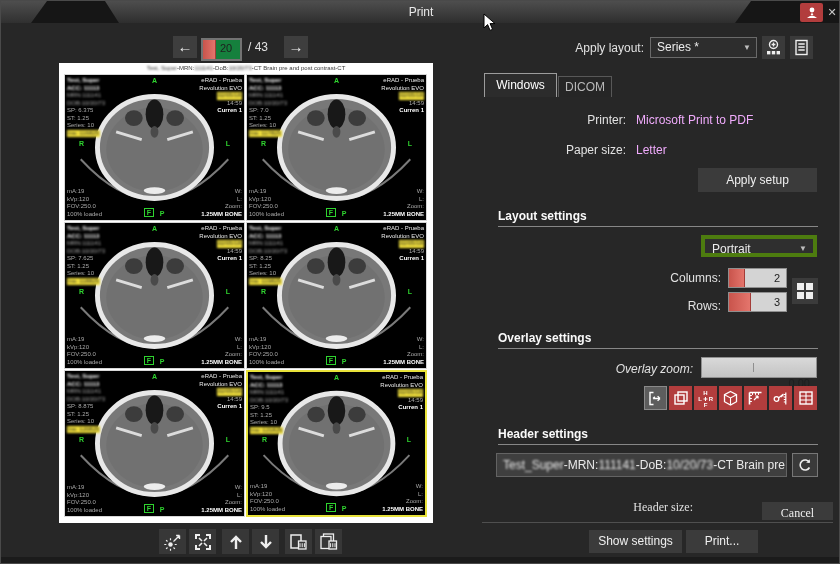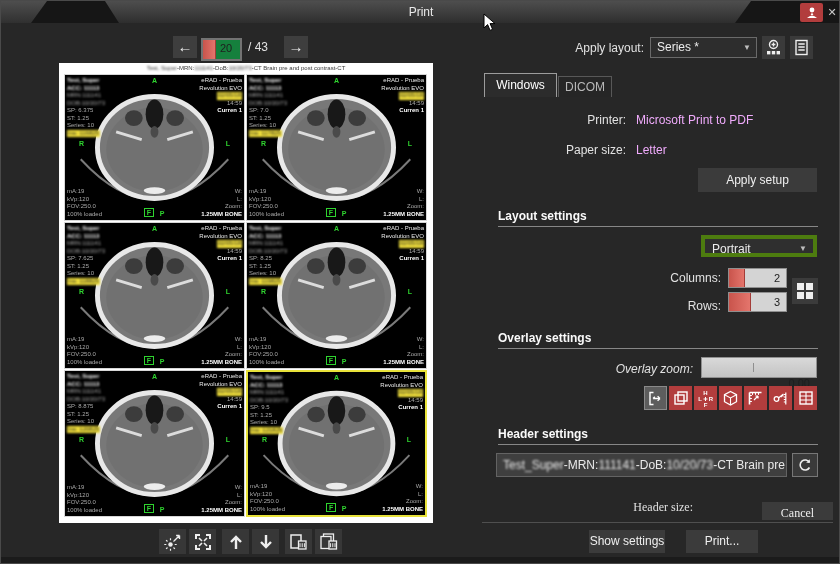--- a/index.html
+++ b/index.html
@@ -568,21 +568,21 @@
   </div>
   <div class="reset-btn">
     <svg width="16" height="16" viewBox="0 0 16 16">
       <path d="M12.5 10.5 A5 5 0 1 1 12.5 5.5" fill="none" stroke="#eee" stroke-width="1.6"></path>
       <path d="M12.8 2.2v3.6h-3.6z" fill="#eee"></path>
     </svg>
   </div>
   <div class="lbl" style="left:520px;top:499px;width:172px;font-family:Liberation Serif, serif;">Header size:</div>
 
   <div class="sec-line" style="left:481px;top:521px;width:351px;background:#4f4f4f;"></div>
-  <div class="btn" style="left:588px;top:529px;width:76px;height:23px;line-height:23px;">Show settings</div>
+  <div class="btn" style="left:588px;top:529px;width:93px;height:23px;line-height:23px;">Show settings</div>
   <div class="btn" style="left:685px;top:529px;width:72px;height:23px;line-height:23px;">Print...</div>
   <div class="btn" style="left:761px;top:501px;width:71px;height:18px;line-height:23px;font-family:Liberation Serif, serif;">Cancel</div>
 
   <div class="bottom-band"></div>
 
   <svg class="cursor" width="14" height="20" viewBox="0 0 14 20">
     <path d="M1 1 L1 15 L4.6 11.6 L7.1 17.4 L9.6 16.3 L7.1 10.6 L12 10.6 Z" fill="#fff" stroke="#000" stroke-width="1"></path>
   </svg>
 </div>
 

